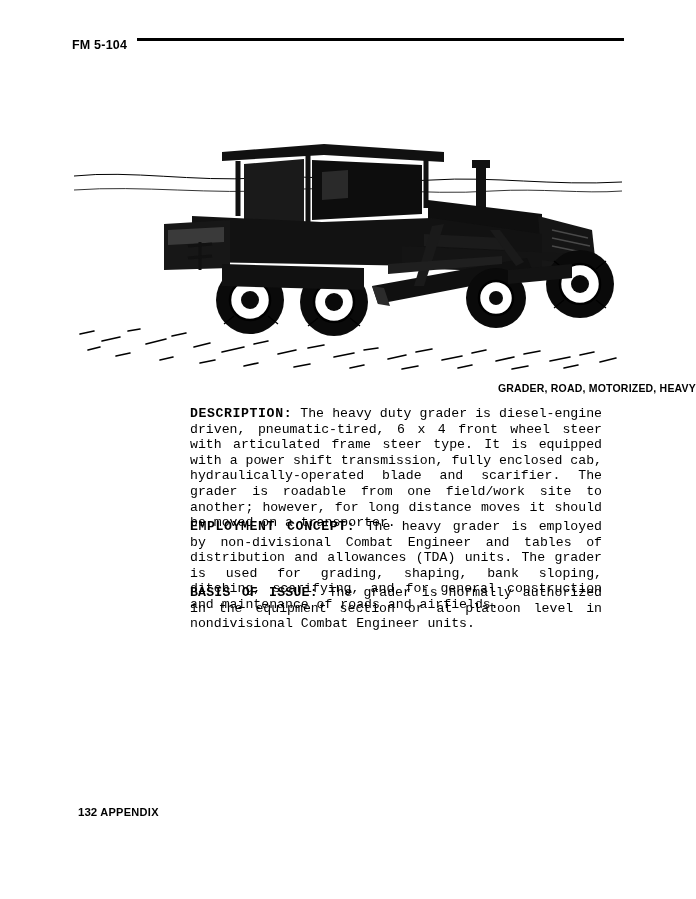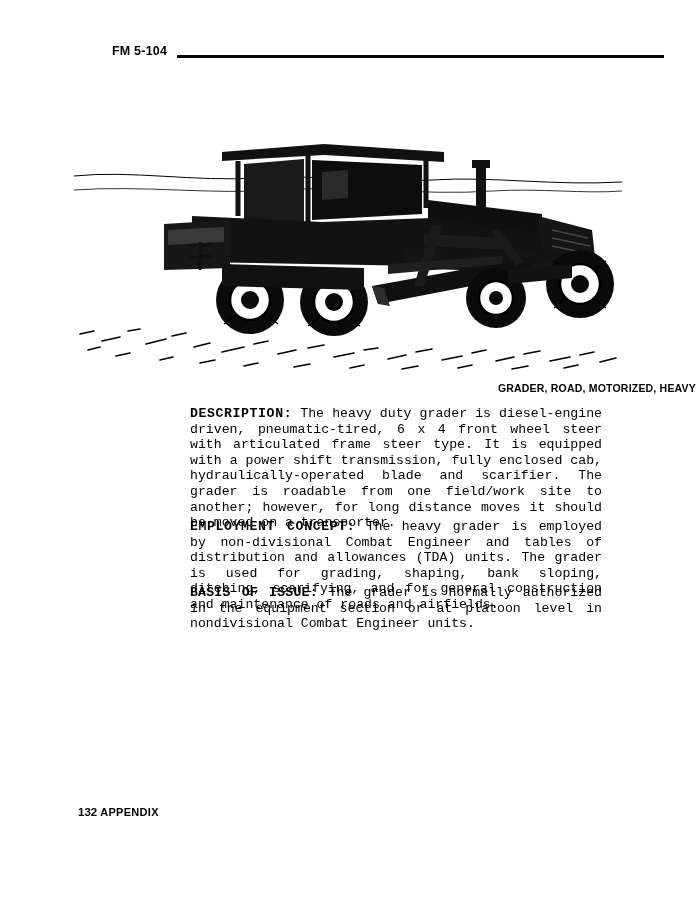--- a/index.html
+++ b/index.html
@@ -22,22 +22,21 @@
     height: 899px;
   }
   
   .header {
     position: absolute;
     left: 72px;
     top: 38px;
     width: 552px;
     height: 20px;
     display: flex;
-    align-items: flex-end;
-    margin-left: 40px;
+    align-items: flex-start;
   }
   .header-label {
     font-family: "Liberation Sans", sans-serif;
     font-weight: bold;
     font-size: 12.5px;
     letter-spacing: 0.2px;
     white-space: nowrap;
     padding-right: 10px;
   }
   .header-rule {

